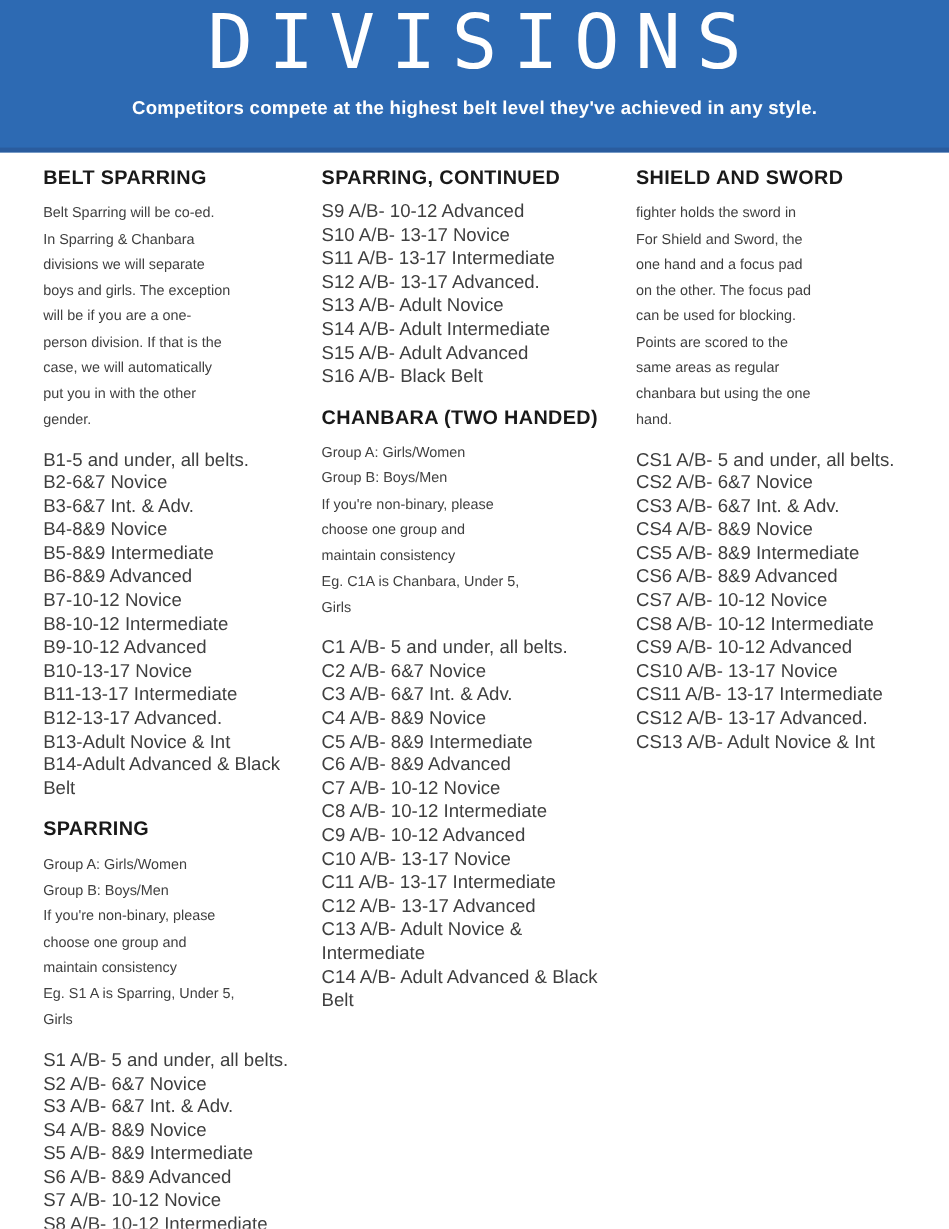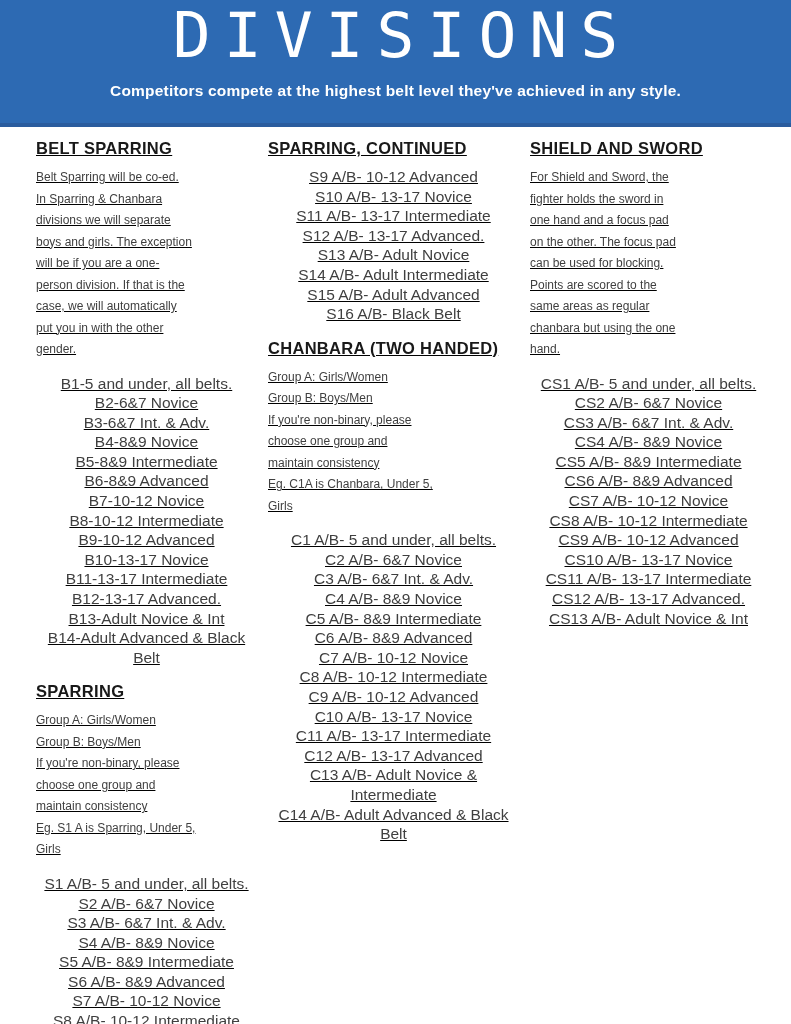--- a/index.html
+++ b/index.html
@@ -48,42 +48,41 @@
     letter-spacing: 0.2px;
     color: var(--header-text);
   }
   .content {
     display: grid;
     grid-template-columns: 221px 251px 237px;
     column-gap: 11px;
     padding: 12px 10px 0 36px;
   }
   .column { min-width: 0; }
-  .section { margin: 0 0 15px 0; text-decoration: underline; }
+  .section { margin: 0 0 15px 0; }
   .section-heading {
     margin: 0 0 9px 0;
     font-size: 16.5px;
     font-weight: 700;
     letter-spacing: 0.3px;
     color: var(--heading-text);
     line-height: 19px;
   }
   .paragraph {
     margin: 0 0 13px 0;
   }
   .text-line {
     font-size: 12px;
     line-height: 21.5px;
     color: var(--body-text);
   }
   .division-list {
     list-style: none;
     margin: 0 0 13px 0;
     padding: 0;
-    text-align: center;
   }
   .division-item {
     font-size: 15.5px;
     line-height: 19.6px;
     color: var(--body-text);
   }
 </style>
 </head>
 <body>
 
@@ -187,22 +186,22 @@
           <li class="division-item">C12 A/B- 13-17 Advanced</li>
           <li class="division-item">C13 A/B- Adult Novice &amp; Intermediate</li>
           <li class="division-item">C14 A/B- Adult Advanced &amp; Black Belt</li>
         </ul>
       </section>
     </div>
     <div class="column">
       <section class="section">
         <h2 class="section-heading">SHIELD AND SWORD</h2>
         <div class="paragraph">
+          <div class="text-line">fighter holds the sword in</div>
           <div class="text-line">For Shield and Sword, the</div>
-          <div class="text-line">fighter holds the sword in</div>
           <div class="text-line">one hand and a focus pad</div>
           <div class="text-line">on the other. The focus pad</div>
           <div class="text-line">can be used for blocking.</div>
           <div class="text-line">Points are scored to the</div>
           <div class="text-line">same areas as regular</div>
           <div class="text-line">chanbara but using the one</div>
           <div class="text-line">hand.</div>
         </div>
         <ul class="division-list">
           <li class="division-item">CS1 A/B- 5 and under, all belts.</li>

